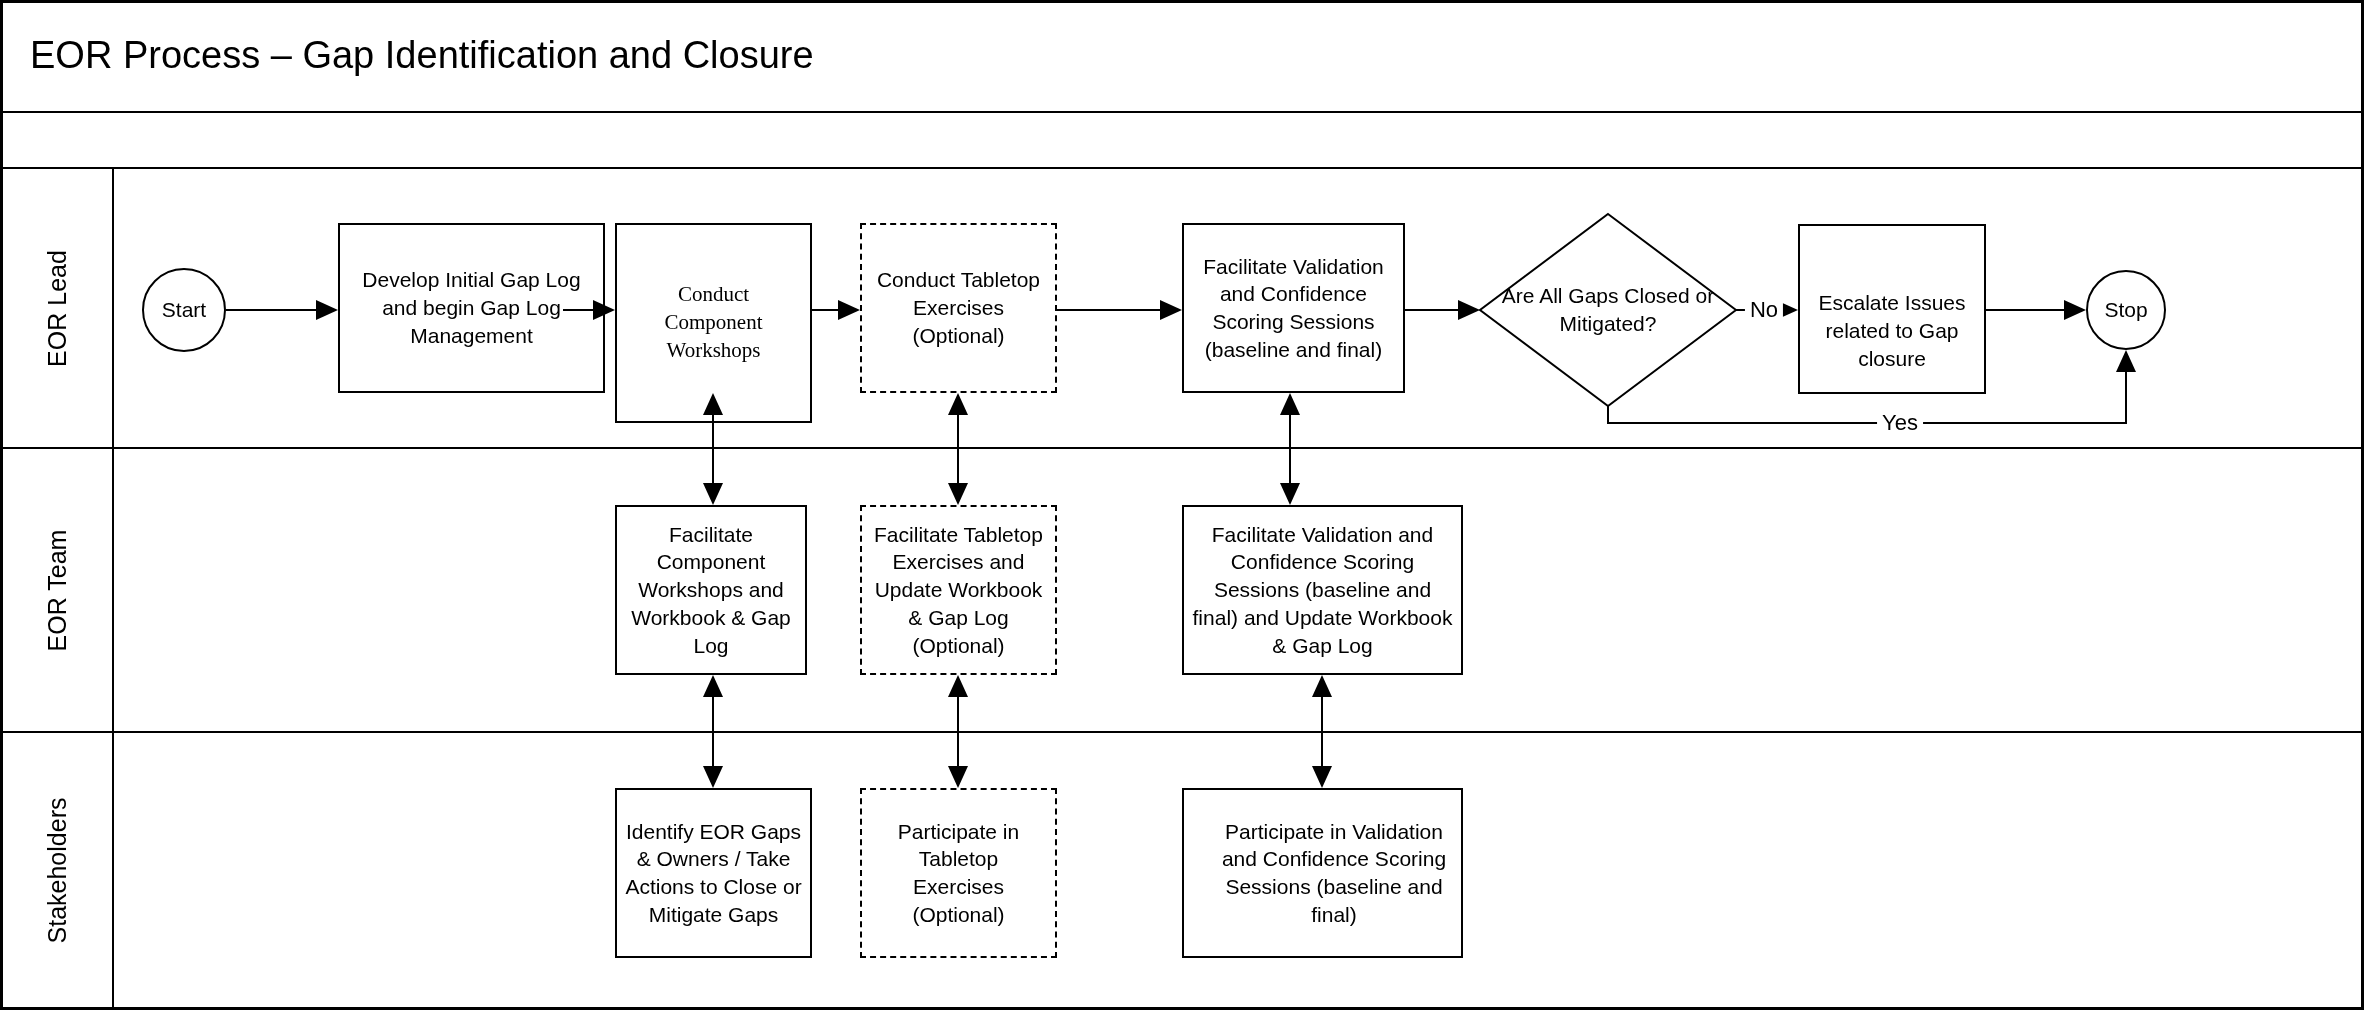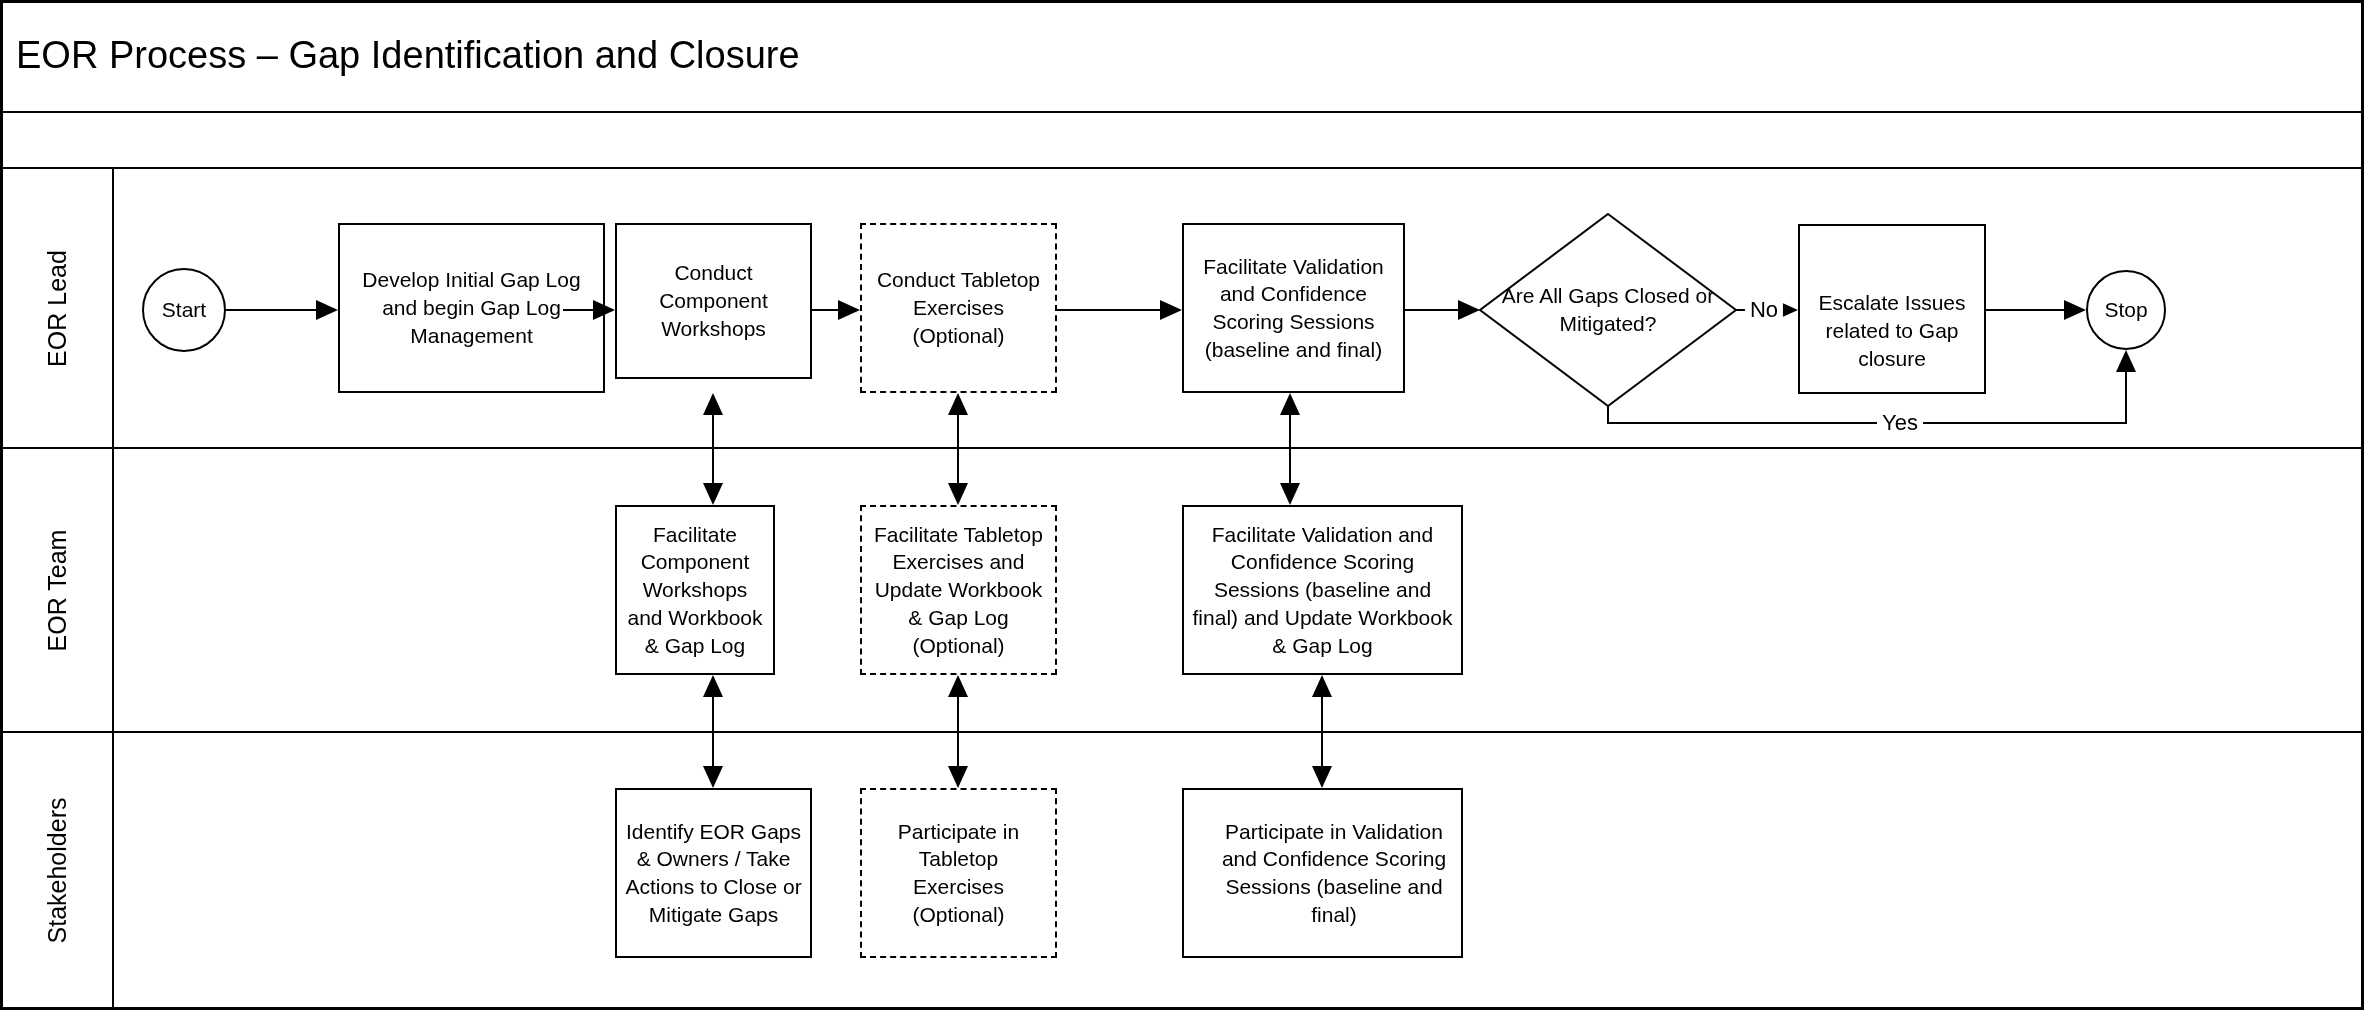--- a/index.html
+++ b/index.html
@@ -6,21 +6,21 @@
   .canvas{
     position:relative;width:2364px;height:1014px;background:#ffffff;
     font-family:"Liberation Sans",sans-serif;color:#000;overflow:hidden;
   }
   .frame{position:absolute;left:0;top:0;width:2364px;height:1010px;
     border:3px solid #000;box-sizing:border-box;}
   .hline{position:absolute;left:0;right:0;height:2px;background:#000;}
   .vline{position:absolute;width:2px;background:#000;}
   .title-band{position:absolute;left:0;top:0;width:2364px;height:111px;
     display:flex;align-items:center;}
-  .title-band span{font-size:38px;padding-left:16px;white-space:nowrap;}
+  .title-band span{font-size:38px;padding-left:30px;white-space:nowrap;}
   .lane-label{position:absolute;left:3px;width:109px;display:flex;
     align-items:center;justify-content:center;}
   .lane-label span{transform:rotate(-90deg);white-space:nowrap;font-size:25px;}
   .node{position:absolute;background:#fff;border:2px solid #000;
     box-sizing:border-box;display:flex;align-items:center;justify-content:center;
     text-align:center;font-size:21px;line-height:1.32;}
   .node .inner{padding:0 8px;}
   .dashed{border-style:dashed;}
   .terminator{border-radius:50%;}
   .connectors{position:absolute;left:0;top:0;pointer-events:none;}
@@ -55,37 +55,37 @@
   <div class="lane-label" style="top:732px;height:276px;">
     <span>Stakeholders</span>
   </div>
 
   <div class="node terminator" style="left:142px;top:268px;width:84px;height:84px;">
     <span>Start</span>
   </div>
   <div class="node" style="left:338px;top:223px;width:267px;height:170px;">
     <span class="inner">Develop Initial Gap Log and begin Gap Log Management</span>
   </div>
-  <div class="node" style="left:615px;top:223px;width:197px;height:156px;">
+  <div class="node" style="left:615px;top:223px;width:197px;height:200px;font-family:Liberation Serif, serif;">
     <span class="inner" style="max-width:150px;">Conduct Component Workshops</span>
   </div>
   <div class="node dashed" style="left:860px;top:223px;width:197px;height:170px;">
     <span class="inner">Conduct Tabletop Exercises (Optional)</span>
   </div>
   <div class="node" style="left:1182px;top:223px;width:223px;height:170px;">
     <span class="inner" style="max-width:195px;">Facilitate Validation and Confidence Scoring Sessions (baseline and final)</span>
   </div>
   <div class="node" style="left:1798px;top:224px;width:188px;height:170px;">
     <span class="inner" style="max-width:160px;margin-top:44px;">Escalate Issues related to Gap closure</span>
   </div>
   <div class="node terminator" style="left:2086px;top:270px;width:80px;height:80px;">
     <span>Stop</span>
   </div>
 
-  <div class="node" style="left:615px;top:505px;width:160px;height:170px;">
+  <div class="node" style="left:615px;top:505px;width:192px;height:170px;">
     <span class="inner">Facilitate Component Workshops and Workbook &amp; Gap Log</span>
   </div>
   <div class="node dashed" style="left:860px;top:505px;width:197px;height:170px;align-items:center;">
     <span class="inner">Facilitate Tabletop Exercises and Update Workbook &amp; Gap Log (Optional)</span>
   </div>
   <div class="node" style="left:1182px;top:505px;width:281px;height:170px;">
     <span class="inner">Facilitate Validation and Confidence Scoring Sessions (baseline and final) and Update Workbook &amp; Gap Log</span>
   </div>
 
   <div class="node" style="left:615px;top:788px;width:197px;height:170px;">

